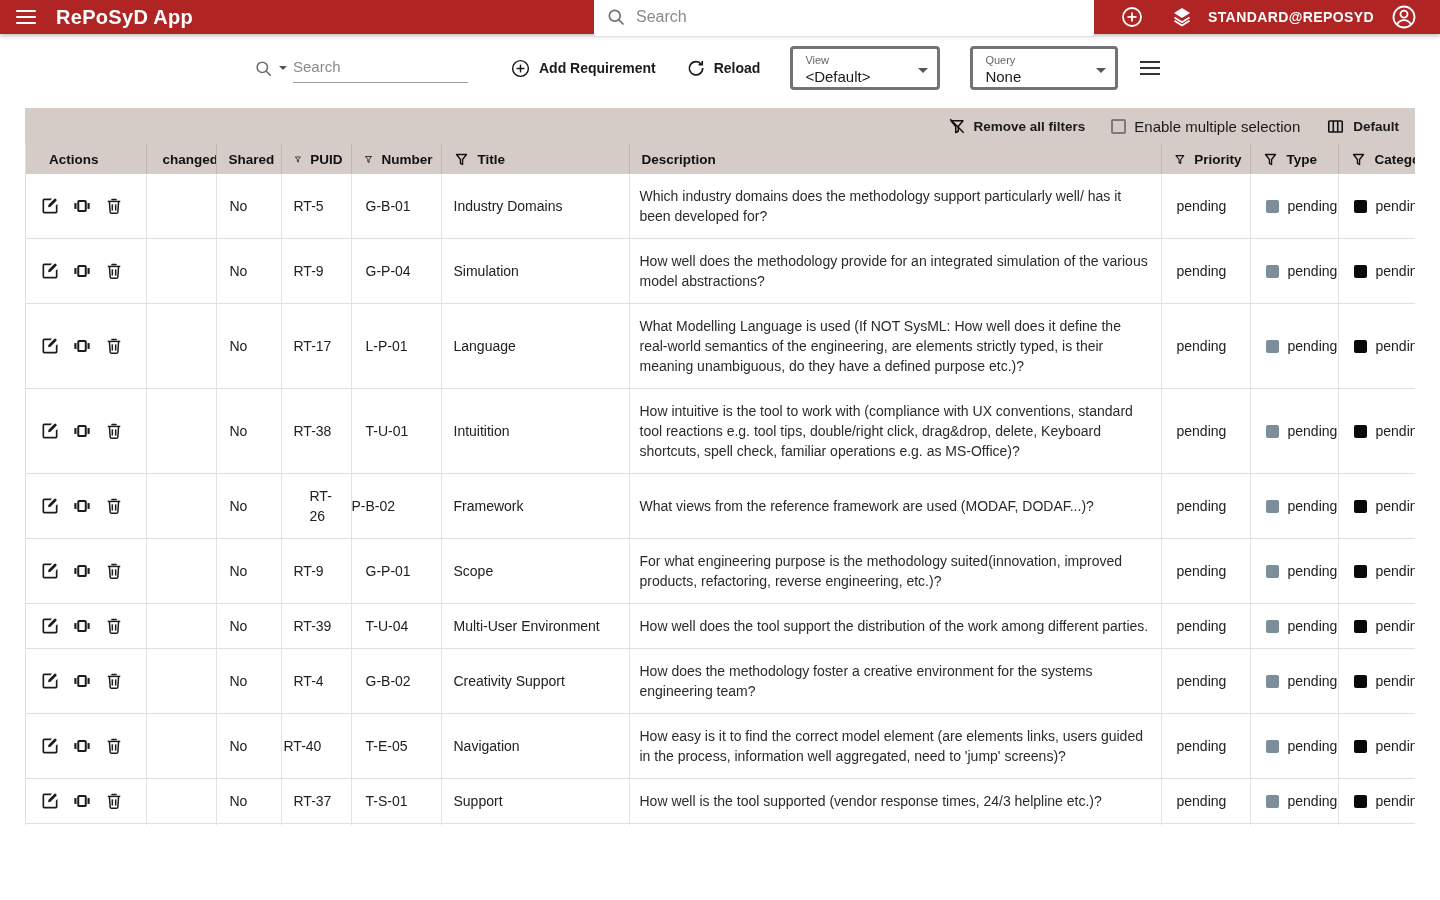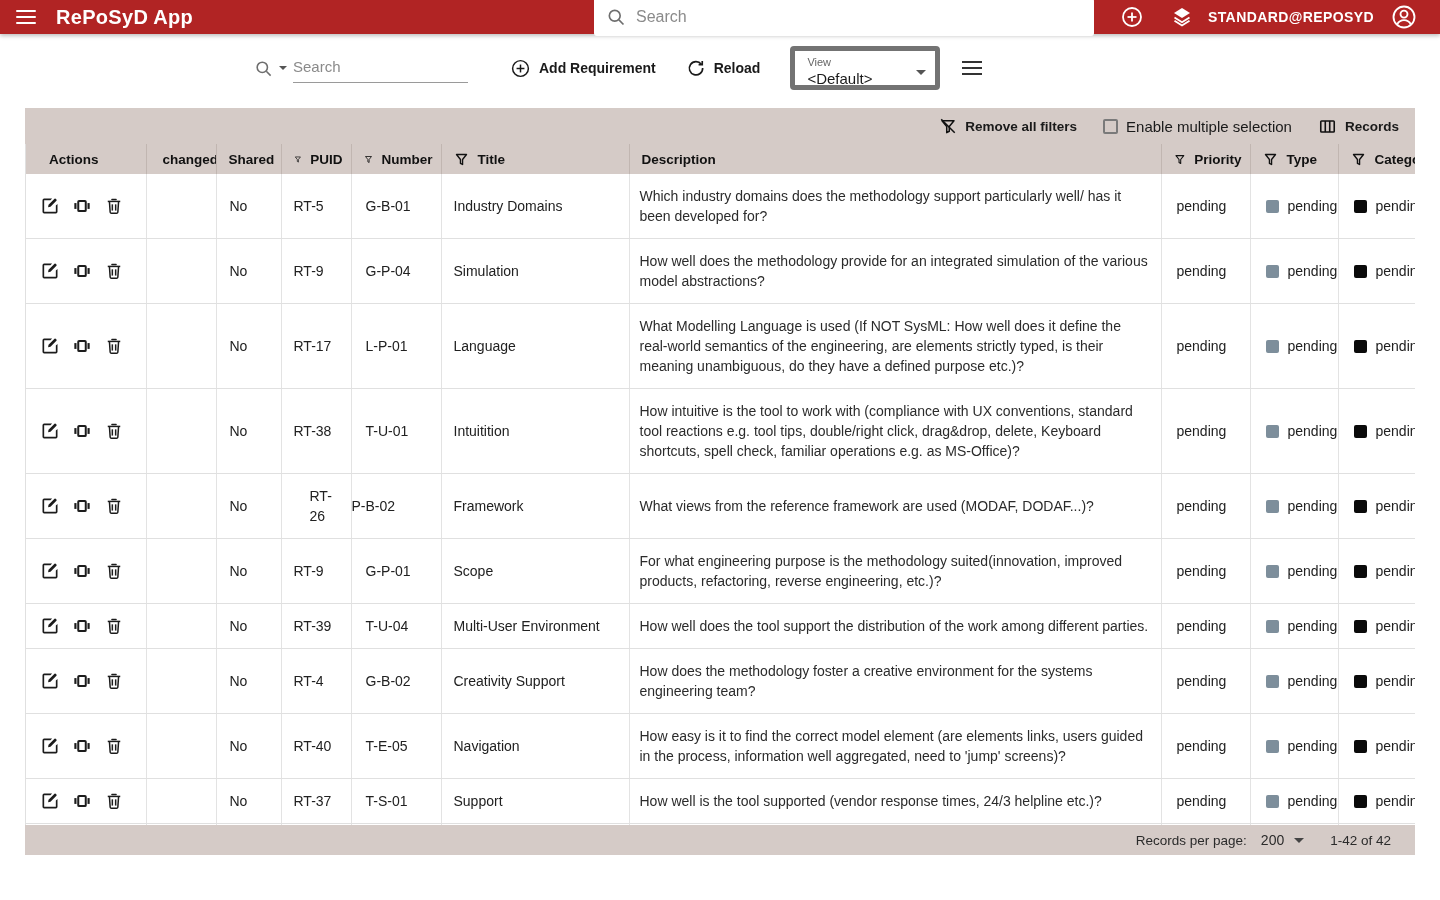--- a/index.html
+++ b/index.html
@@ -22,21 +22,21 @@
   .breadcrumb { display:flex; align-items:center; gap:8px; font-size:15px; }
   .bc-link { color:#4d7dae; cursor:pointer; }
   .bc-sep { color:#333; }
   .bc-cur { color:#333; }
   .tb-search { display:flex; align-items:flex-end; gap:6px; margin-left:228px; }
   .tb-search .uline { border-bottom:1px solid #9a9a9a; width:175px; padding:4px 0 6px 0; }
   .tb-search input { border:none; outline:none; font-size:15px; color:#333; width:100%; font-family:inherit; }
   .tb-search input::placeholder { color:#8a8a8a; }
   .tb-btn { display:flex; align-items:center; gap:8px; font-size:14px; font-weight:700; color:#1a1a1a; cursor:pointer; white-space:nowrap; }
   .ml40 { margin-left:42px; } .ml30 { margin-left:30px; }
-  .select-box { position:relative; border:5px solid #737373; border-radius:4px; height:44px; width:150px; padding:5px 26px 4px 12px; cursor:pointer; margin-left:30px; background:#fff; }
+  .select-box { position:relative; border:3px solid #737373; border-radius:4px; height:44px; width:150px; padding:5px 26px 4px 12px; cursor:pointer; margin-left:30px; background:#fff; }
   .select-box .slabel { font-size:11px; color:#666; display:block; line-height:13px; }
   .select-box .svalue { font-size:15px; color:#1a1a1a; line-height:20px; display:block; }
   .caret { width:0; height:0; border-left:5px solid transparent; border-right:5px solid transparent; border-top:5px solid #555; display:inline-block; }
   .select-box .caret { position:absolute; right:9px; top:19px; }
   .menu-ic { margin-left:22px; width:20px; display:flex; flex-direction:column; gap:4px; cursor:pointer; }
   .menu-ic i { height:2px; background:#333; display:block; }
 
   
   .card { margin:6px 25px 0 25px; width:1390px; }
   .grid-toolbar { height:36px; background:#d5cbc7; display:flex; align-items:center; justify-content:flex-end; gap:26px; padding:0 16px; }
@@ -137,20 +137,25 @@
       </svg>
     <span>Reload</span>
   </div>
 
   <div class="select-box">
     <span class="slabel">View</span>
     <span class="svalue">&lt;Default&gt;</span>
     <span class="caret"></span>
   </div>
 
+  <div class="select-box" style="width:148px;">
+    <span class="slabel">Query</span>
+    <span class="svalue">None</span>
+    <span class="caret"></span>
+  </div>
 
   <span class="menu-ic">
       <i></i>
       <i></i>
       <i></i>
     </span>
 </div>
 
 <div class="card">
 
@@ -165,21 +170,21 @@
     <span class="gt-item">
       <span class="checkbox"></span>
       <span class="gt-reg">Enable multiple selection</span>
     </span>
     <span class="gt-item">
       <svg width="19" height="19" viewBox="0 0 24 24" fill="none" stroke="#111" stroke-width="2">
           <rect x="3.5" y="5" width="17" height="14" rx="1"></rect>
           <line x1="9.2" y1="5" x2="9.2" y2="19"></line>
           <line x1="14.8" y1="5" x2="14.8" y2="19"></line>
         </svg>
-      <span class="gt-bold">Records</span>
+      <span class="gt-bold">Default</span>
     </span>
   </div>
 
   <div class="viewport">
     <table>
       <colgroup>
         <col style="width:120px">
           <col style="width:70px">
           <col style="width:65px">
           <col style="width:70px">
@@ -701,21 +706,21 @@
                     <path d="M4.5 6.5h15"></path>
                     <path d="M6.5 6.5l.9 13a1.5 1.5 0 0 0 1.5 1.3h6.2a1.5 1.5 0 0 0 1.5-1.3l.9-13"></path>
                     <line x1="10" y1="10" x2="10" y2="17.5"></line>
                     <line x1="14" y1="10" x2="14" y2="17.5"></line>
                   </svg>
         </span>
       </div>
     </td>
     <td class="c-changed"></td>
     <td class="c-shared" style="padding-left:13px;">No</td>
-    <td style="padding-left:12px;">RT-40</td>
+    <td style="padding-left:2px;">RT-40</td>
     <td style="padding-left:14px;">T-E-05</td>
     <td style="padding-left:12px;">Navigation</td>
     <td class="c-desc">How easy is it to find the correct model element (are elements links, users guided in the process, information well aggregated, need to 'jump' screens)?</td>
     <td style="padding-left:15px;">
               <span class="status">
                 <span>pending</span>
               </span>
             </td>
     <td style="padding-left:15px;">
               <span class="status">
@@ -806,21 +811,13 @@
     <td style="padding-left:15px;">
               <span class="status">
                 <span></span>
               </span>
             </td>
   </tr>
 </tbody>
     </table>
   </div>
 
-  <div class="grid-footer">
-    <span>Records per page:</span>
-    <span class="rpp-val">
-      <span>200</span>
-      <span class="caret" style="border-top-color:#444;"></span>
-    </span>
-    <span class="range">1-42 of 42</span>
-  </div>
 </div>
 
 </body></html>

